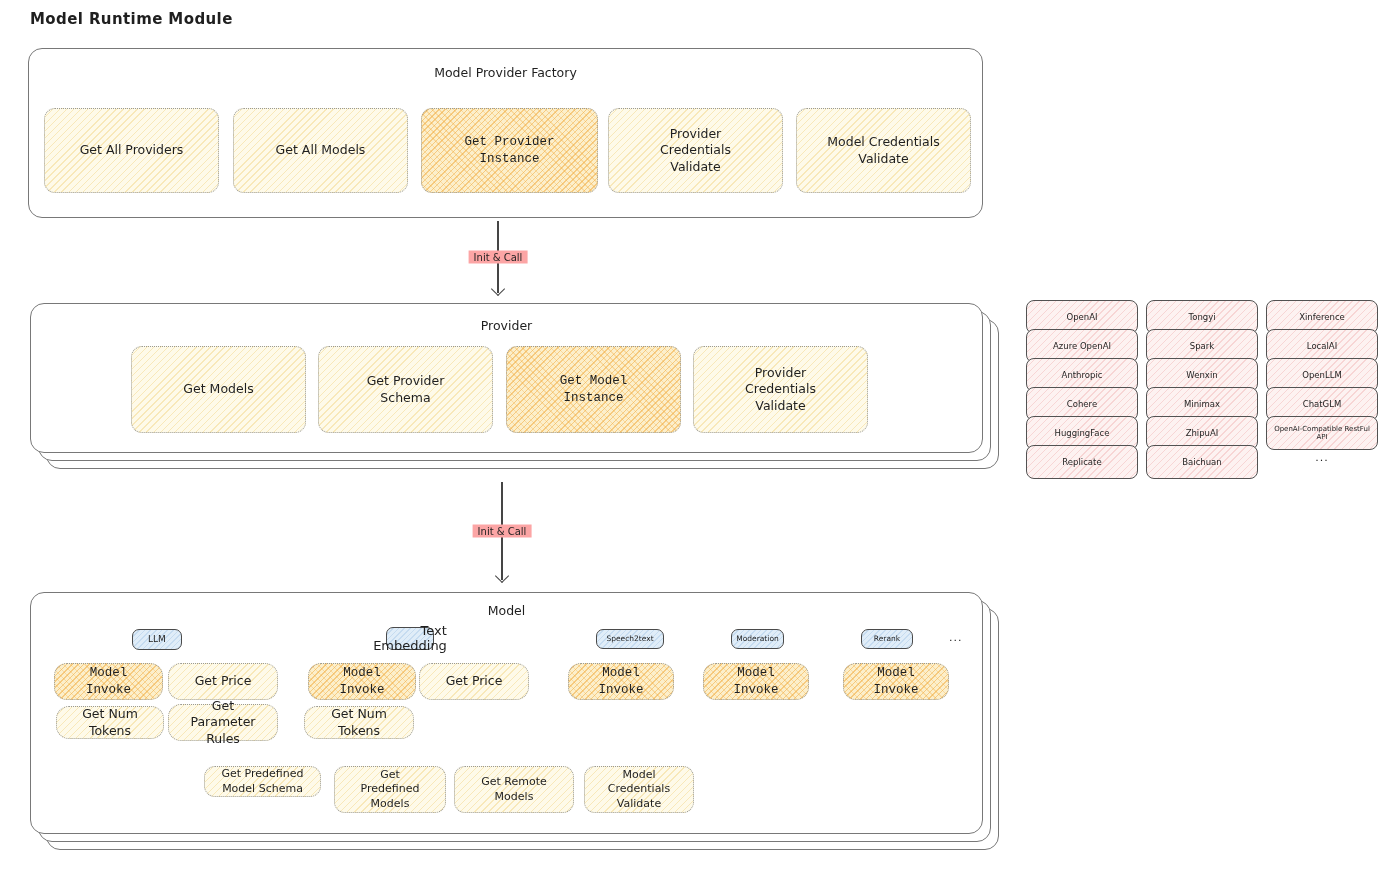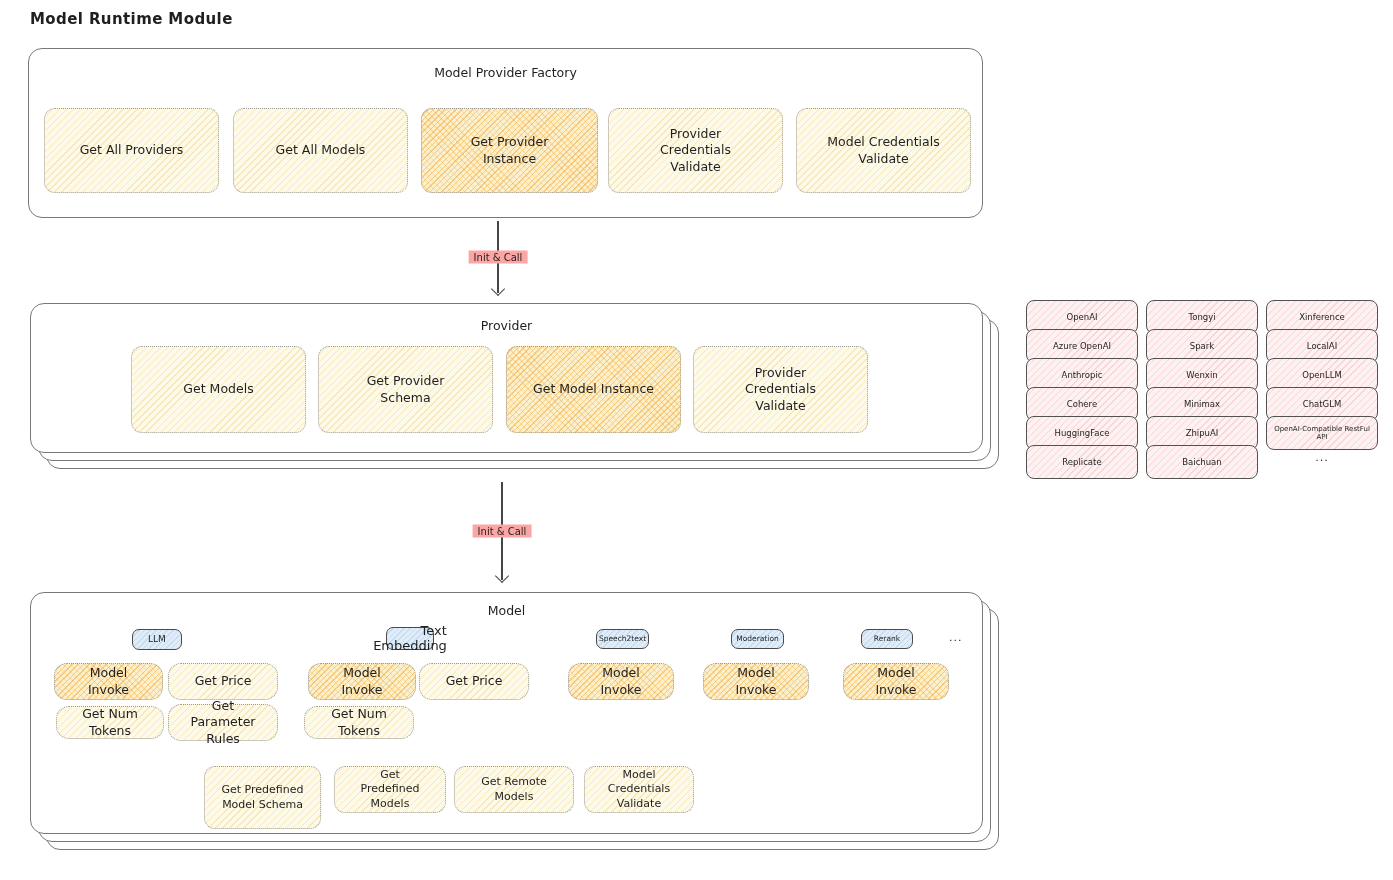--- a/index.html
+++ b/index.html
@@ -9,21 +9,21 @@
   .page-title { position:absolute; left:30px; top:10px; font-size:15px; font-weight:600; letter-spacing:.4px; }
 
   .panel, .stack { position:absolute; background:#fff; border:1.4px solid #787878; border-radius:14px; box-sizing:border-box; }
   .panel-title { position:absolute; left:0; right:0; text-align:center; font-size:12.5px; }
 
   .op { position:absolute; display:flex; align-items:center; justify-content:center; text-align:center;
         border:1.4px dotted #9a9a94; border-radius:11px; font-size:12.5px; line-height:1.3;
         padding:2px 24px; box-sizing:border-box;
         background: repeating-linear-gradient(135deg, rgba(242,211,126,.45) 0px, rgba(242,211,126,.45) 1px, transparent 1px, transparent 5px), #fefae9; }
   .op.hl { background: repeating-linear-gradient(135deg, rgba(241,172,64,.55) 0px, rgba(241,172,64,.55) 1px, transparent 1px, transparent 4px),
-                       repeating-linear-gradient(45deg, rgba(241,172,64,.32) 0px, rgba(241,172,64,.32) 1px, transparent 1px, transparent 5px), #fcefcb; }
+                       repeating-linear-gradient(45deg, rgba(241,172,64,.32) 0px, rgba(241,172,64,.32) 1px, transparent 1px, transparent 5px), #fcefcb; font-family: Liberation Mono, monospace; }
   .op.rounder { border-radius:13px; }
   .op.narrow { padding:2px 34px; }
   .op.small { font-size:11px; }
 
   .tab { position:absolute; display:flex; align-items:center; justify-content:center; text-align:right;
          border:1.1px solid #4a4a4a; border-radius:7px; font-size:8px; line-height:1.15; box-sizing:border-box;
          background: repeating-linear-gradient(135deg, rgba(130,175,220,.28) 0px, rgba(130,175,220,.28) 1px, transparent 1px, transparent 4px), #e0edf8; padding:1px 2px; }
   .subtab { position:absolute; display:flex; align-items:center; justify-content:center;
             border:1px solid #4a4a4a; border-radius:5px; background:#fff; font-size:7.5px; box-sizing:border-box; white-space:nowrap;margin-top:41px; }
   .ellipsis { position:absolute; font-size:11px; letter-spacing:1px; }
@@ -104,36 +104,36 @@
 
   <div class="stack" style="left:46px; top:608px; width:953px; height:242px;"></div>
   <div class="stack" style="left:38px; top:600px; width:953px; height:242px;"></div>
   <div class="panel" style="left:30px; top:592px; width:953px; height:242px;">
     <div class="panel-title" style="top:10px;">Model</div>
 
     <div class="tab" style="left:101px; top:36px; width:50px; height:21px; font-size:9px;">LLM</div>
     <div class="subtab" style="left:158px; top:30px; width:66px; height:13px;">Completion Model</div>
     <div class="subtab" style="left:158px; top:45px; width:66px; height:13px;">Chat Model</div>
     <div class="tab" style="left:355px; top:34px; width:48px; height:23px; font-size:13px;">Text Embedding</div>
-    <div class="tab" style="left:565px; top:36px; width:53px; height:20px; font-size:7.5px;">Speech2text</div>
+    <div class="tab" style="left:565px; top:36px; width:68px; height:20px; font-size:7.5px;">Speech2text</div>
     <div class="tab" style="left:700px; top:36px; width:53px; height:20px; font-size:7.5px;">Moderation</div>
     <div class="tab" style="left:830px; top:36px; width:52px; height:20px; font-size:7.5px;">Rerank</div>
     <div class="ellipsis" style="left:918px; top:38px;">...</div>
 
     <div class="op hl rounder" style="left:23px; top:70px; width:109px; height:37px;">Model Invoke</div>
     <div class="op rounder" style="left:137px; top:70px; width:110px; height:37px;">Get Price</div>
     <div class="op hl rounder" style="left:277px; top:70px; width:108px; height:37px;">Model Invoke</div>
     <div class="op rounder" style="left:388px; top:70px; width:110px; height:37px;">Get Price</div>
     <div class="op hl rounder" style="left:537px; top:70px; width:106px; height:37px;">Model Invoke</div>
     <div class="op hl rounder" style="left:672px; top:70px; width:106px; height:37px;">Model Invoke</div>
     <div class="op hl rounder" style="left:812px; top:70px; width:106px; height:37px;">Model Invoke</div>
 
     <div class="op rounder" style="left:25px; top:113px; width:108px; height:33px;">Get Num Tokens</div>
     <div class="op rounder" style="left:137px; top:111px; width:110px; height:37px; padding:2px 14px;">Get Parameter Rules</div>
     <div class="op rounder" style="left:273px; top:113px; width:110px; height:33px;">Get Num Tokens</div>
 
-    <div class="op small" style="left:173px; top:173px; width:117px; height:63px; padding:2px 6px;">Get Predefined Model Schema</div>
+    <div class="op small" style="left:173px; top:173px; width:117px; height:31px; padding:2px 6px;">Get Predefined Model Schema</div>
     <div class="op small" style="left:303px; top:173px; width:112px; height:47px; padding:2px 16px;">Get Predefined Models</div>
     <div class="op small" style="left:423px; top:173px; width:120px; height:47px;">Get Remote Models</div>
     <div class="op small" style="left:553px; top:173px; width:110px; height:47px; padding:2px 10px;">Model Credentials Validate</div>
   </div>
 
 </div>
 
 </body></html>

